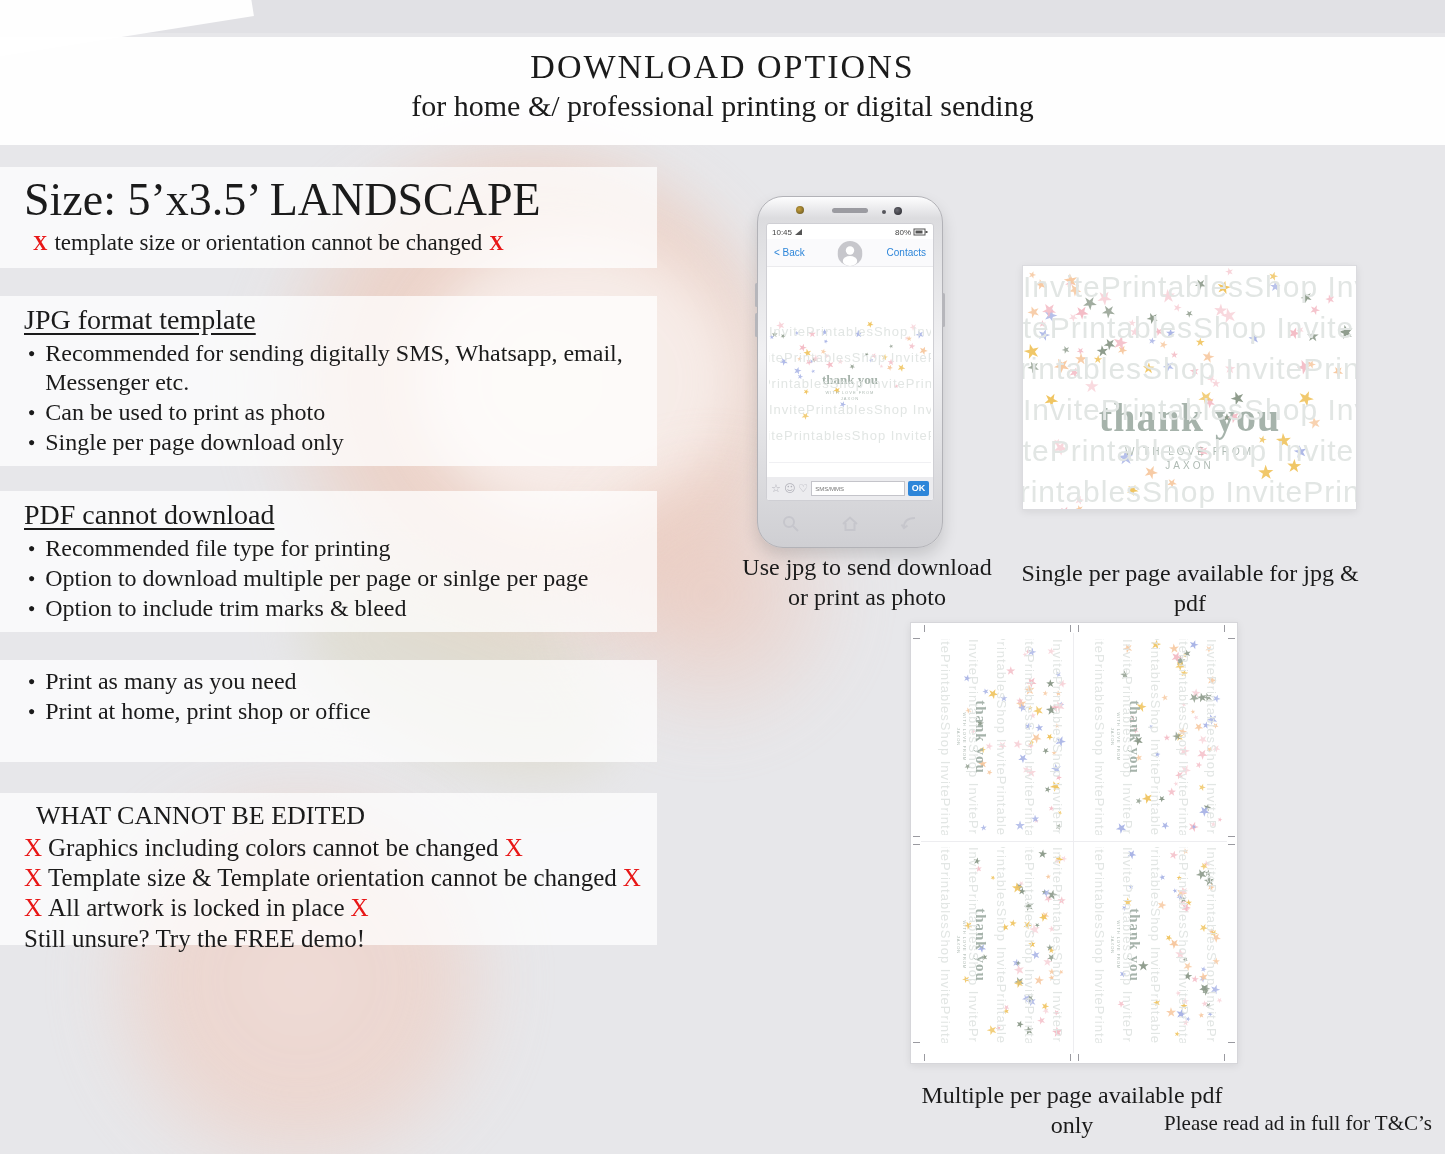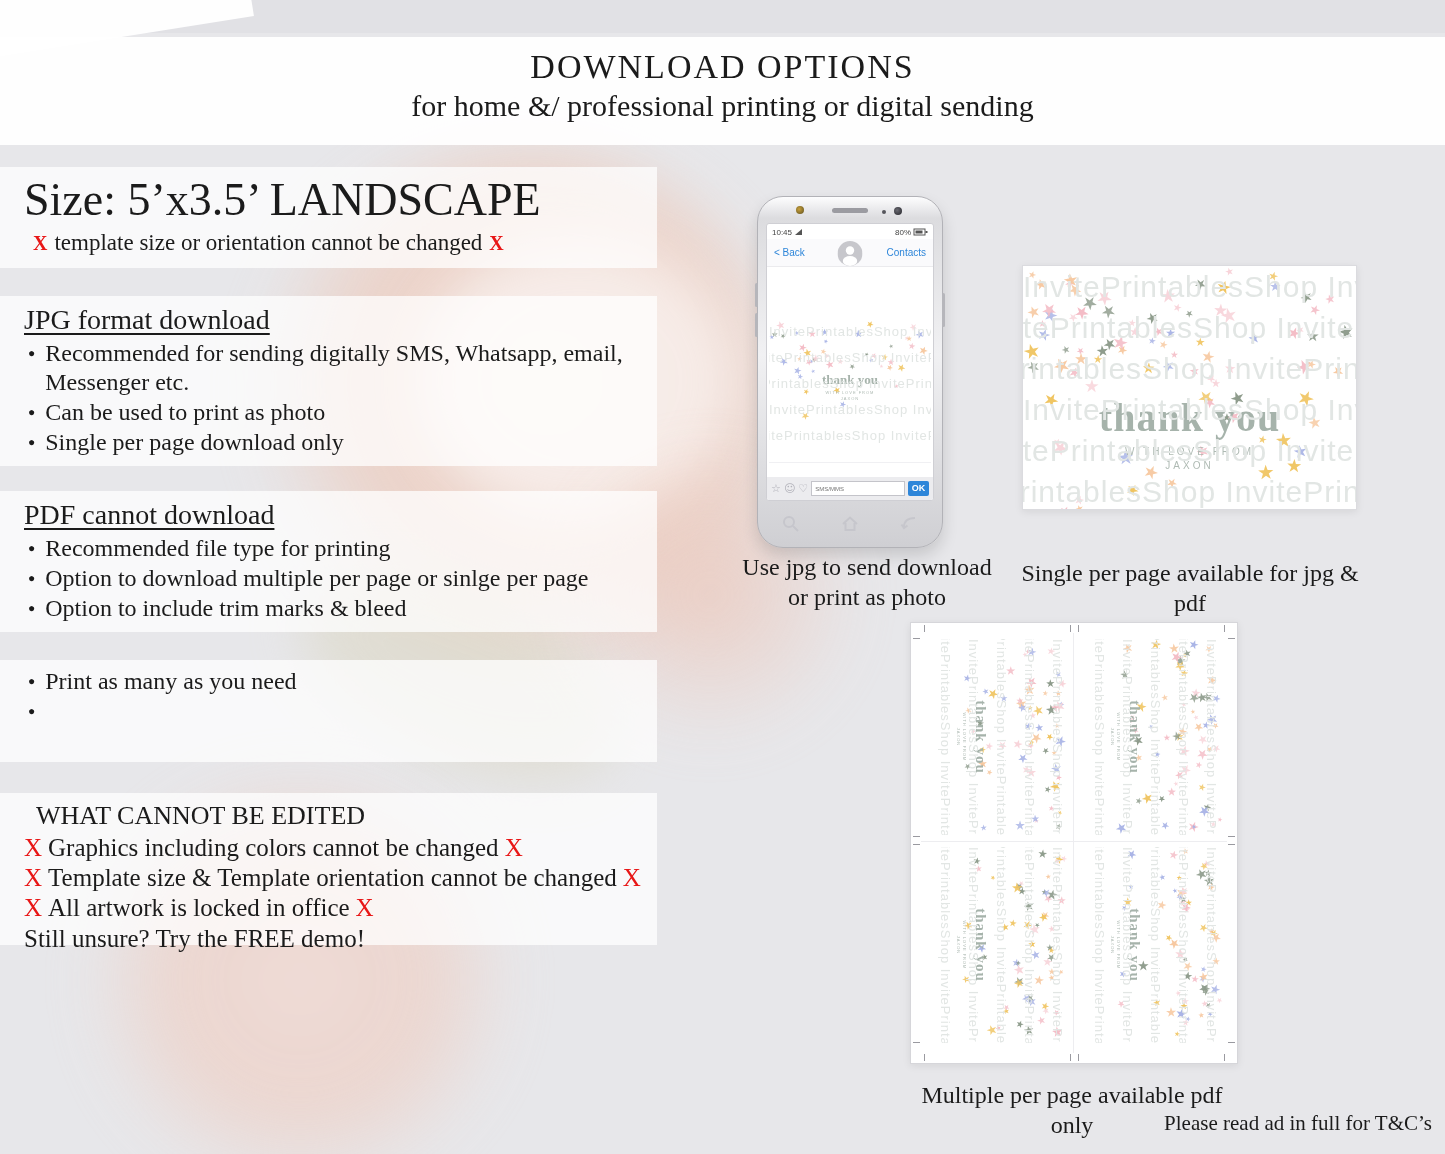--- a/index.html
+++ b/index.html
@@ -152,21 +152,21 @@
 
   <div class="strip s-size">
     <div class="inner">
       <div class="size-title">Size: 5’x3.5’ LANDSCAPE</div>
       <div class="size-note"><span class="xr">X</span><span>template size or orientation cannot be changed</span><span class="xr">X</span></div>
     </div>
   </div>
 
   <div class="strip s-jpg">
     <div class="inner">
-      <div class="sec-heading u">JPG format download</div>
+      <div class="sec-heading u">JPG format template</div>
       <div>
           <div class="bullet-row">
             <span class="dot">●</span>
             <span>Recommended for sending digitally SMS, Whatsapp, email, Messenger etc.</span>
           </div>
           <div class="bullet-row">
             <span class="dot">●</span>
             <span>Can be used to print as photo</span>
           </div>
           <div class="bullet-row">
@@ -199,32 +199,33 @@
 
   <div class="strip s-print">
     <div class="inner">
       <div>
           <div class="bullet-row">
             <span class="dot">●</span>
             <span>Print as many as you need</span>
           </div>
           <div class="bullet-row">
             <span class="dot">●</span>
+            <span>Print at home, print shop or office</span>
           </div>
         </div>
     </div>
   </div>
 
   <div class="strip s-cannot">
     <div class="inner">
       <div class="cannot-head">WHAT CANNOT BE EDITED</div>
       <div>
           <div class="x-row"><span class="xr">X</span><span>Graphics including colors cannot be changed</span><span class="xr tail">X</span></div>
           <div class="x-row"><span class="xr">X</span><span>Template size &amp; Template orientation cannot be changed</span><span class="xr tail">X</span></div>
-          <div class="x-row"><span class="xr">X</span><span>All artwork is locked in office</span><span class="xr tail">X</span></div>
+          <div class="x-row"><span class="xr">X</span><span>All artwork is locked in place</span><span class="xr tail">X</span></div>
         </div>
       <div class="plain-row">Still unsure? Try the FREE demo!</div>
     </div>
   </div>
 
   <div class="phone">
     <div class="side-btn sb1"></div>
     <div class="side-btn sb2"></div>
     <div class="side-btn sb3"></div>
     <div class="cam-dot"></div>

